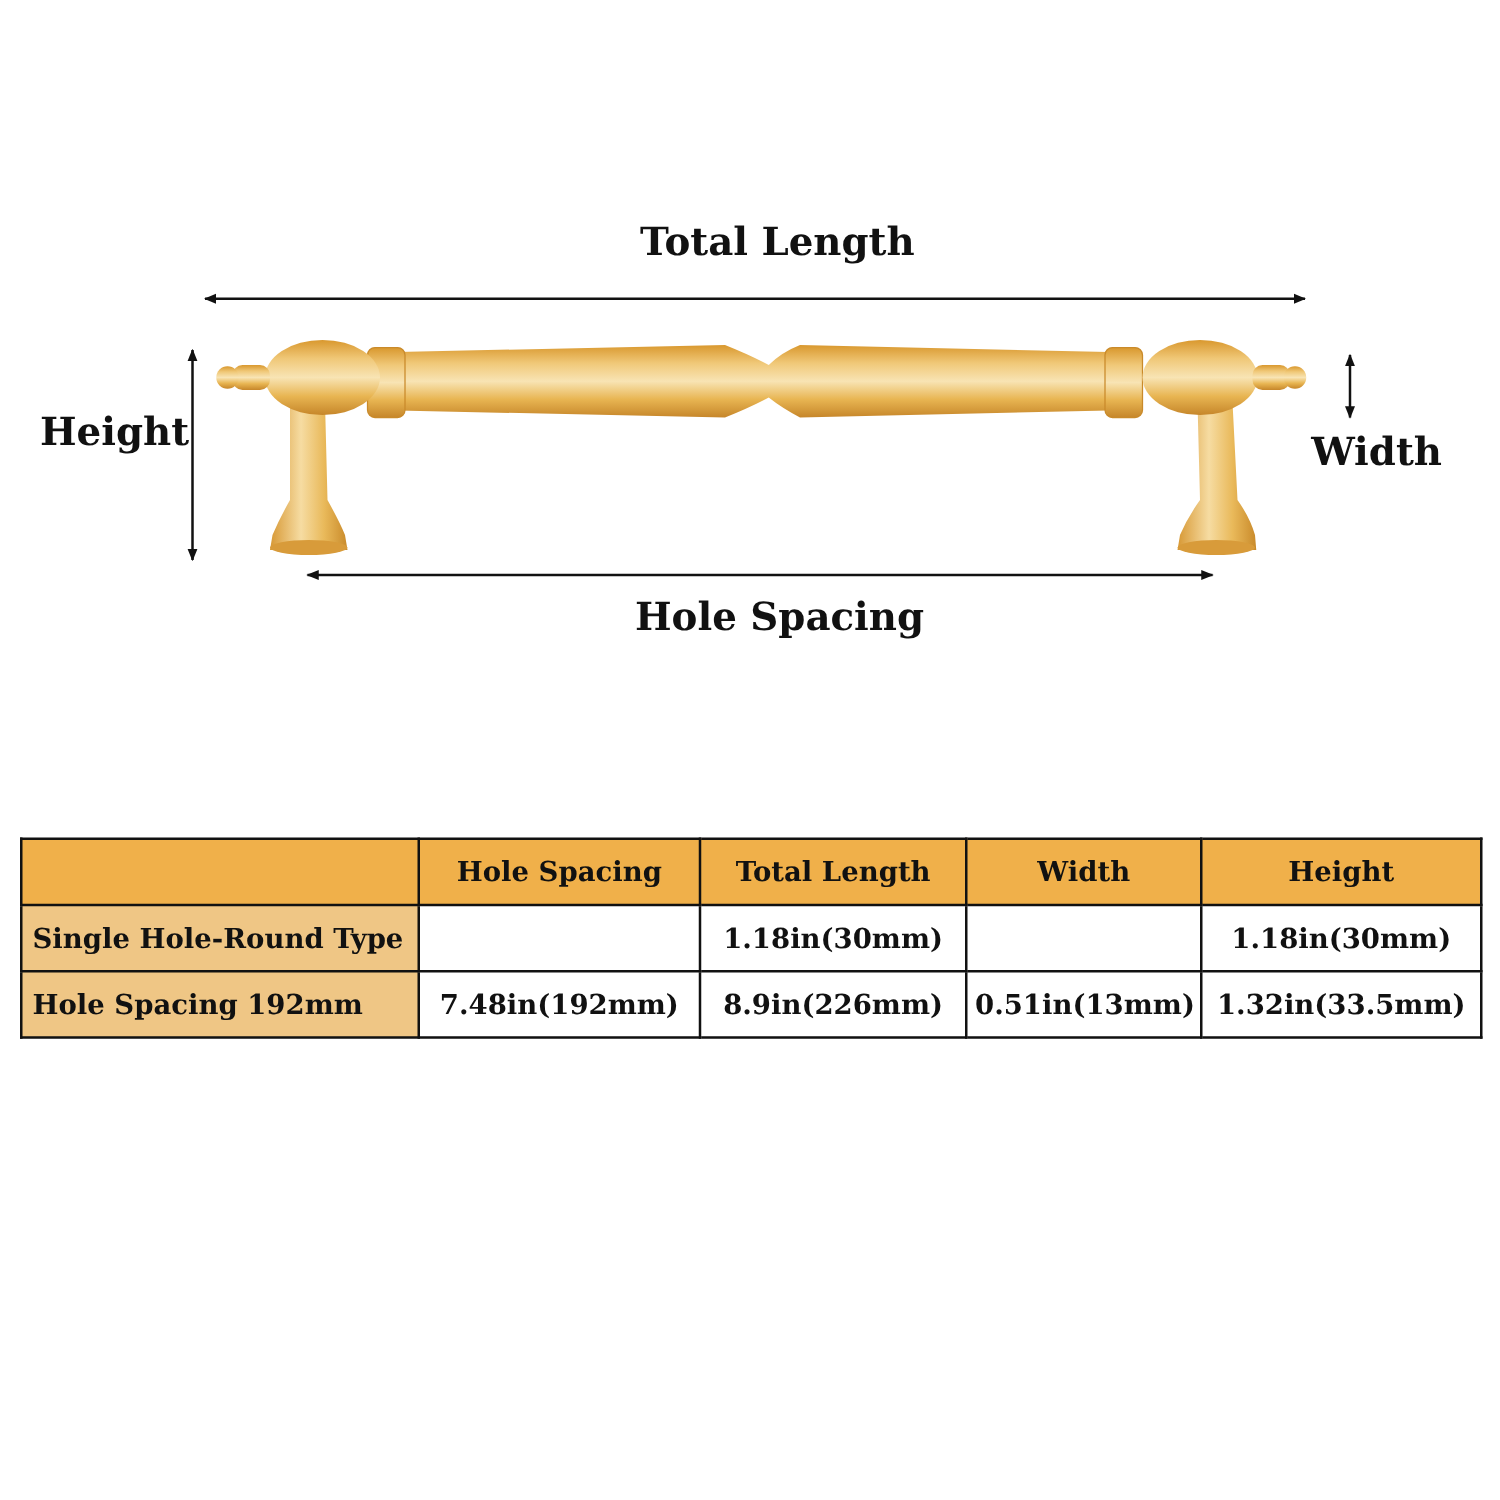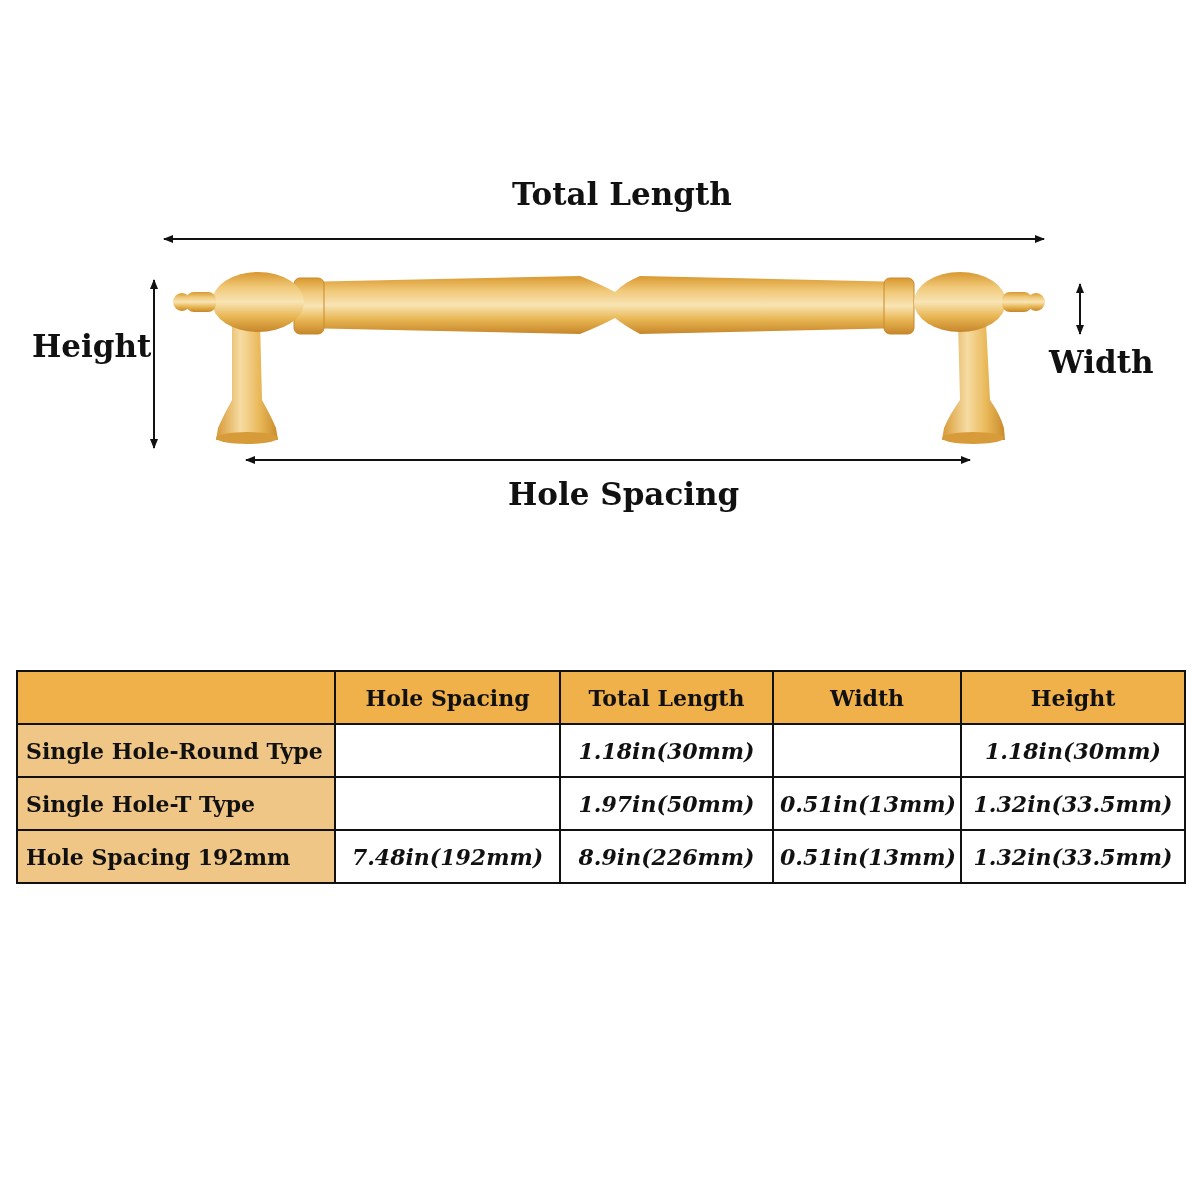--- a/index.html
+++ b/index.html
@@ -12,21 +12,21 @@
   svg.diagram { position: absolute; left: 0; top: 0; }
   table.spec {
     position: absolute; left: 16px; top: 670px; width: 1168px;
     border-collapse: collapse; table-layout: fixed;
     font-family: "DejaVu Serif", "Liberation Serif", serif;
     font-size: 22px; font-weight: bold; color: #111;
   }
   table.spec td, table.spec th { border: 2px solid #111; height: 51px; padding: 0 6px; white-space: nowrap; }
   table.spec th { background: #F0B04A; font-weight: bold; text-align: center; }
   table.spec td.rowhead { background: #EFC685; text-align: left; padding-left: 8px; }
-  table.spec td.val { background: #ffffff; text-align: center; font-style: italic; }
+  table.spec td.val { background: #ffffff; text-align: center; }
 </style>
 </head>
 <body>
 
 <svg class="diagram" width="1200" height="560" viewBox="0 0 1200 560" xmlns="http://www.w3.org/2000/svg">
   <defs>
     <linearGradient id="goldV" x1="0" y1="0" x2="0" y2="1">
       <stop offset="0" stop-color="#D9982E"></stop>
       <stop offset="0.25" stop-color="#F0C878"></stop>
       <stop offset="0.5" stop-color="#F8E4B4"></stop>
@@ -110,27 +110,20 @@
   </thead>
   <tbody>
     <tr>
       <td class="rowhead">Single Hole-Round Type</td>
       <td class="val"></td>
       <td class="val">1.18in(30mm)</td>
       <td class="val"></td>
       <td class="val">1.18in(30mm)</td>
     </tr>
     <tr>
-      <td class="rowhead">Single Hole-T Type</td>
-      <td class="val"></td>
-      <td class="val">1.97in(50mm)</td>
-      <td class="val">0.51in(13mm)</td>
-      <td class="val">1.32in(33.5mm)</td>
-    </tr>
-    <tr>
       <td class="rowhead">Hole Spacing 192mm</td>
       <td class="val">7.48in(192mm)</td>
       <td class="val">8.9in(226mm)</td>
       <td class="val">0.51in(13mm)</td>
       <td class="val">1.32in(33.5mm)</td>
     </tr>
   </tbody>
 </table>
 
 </body></html>

